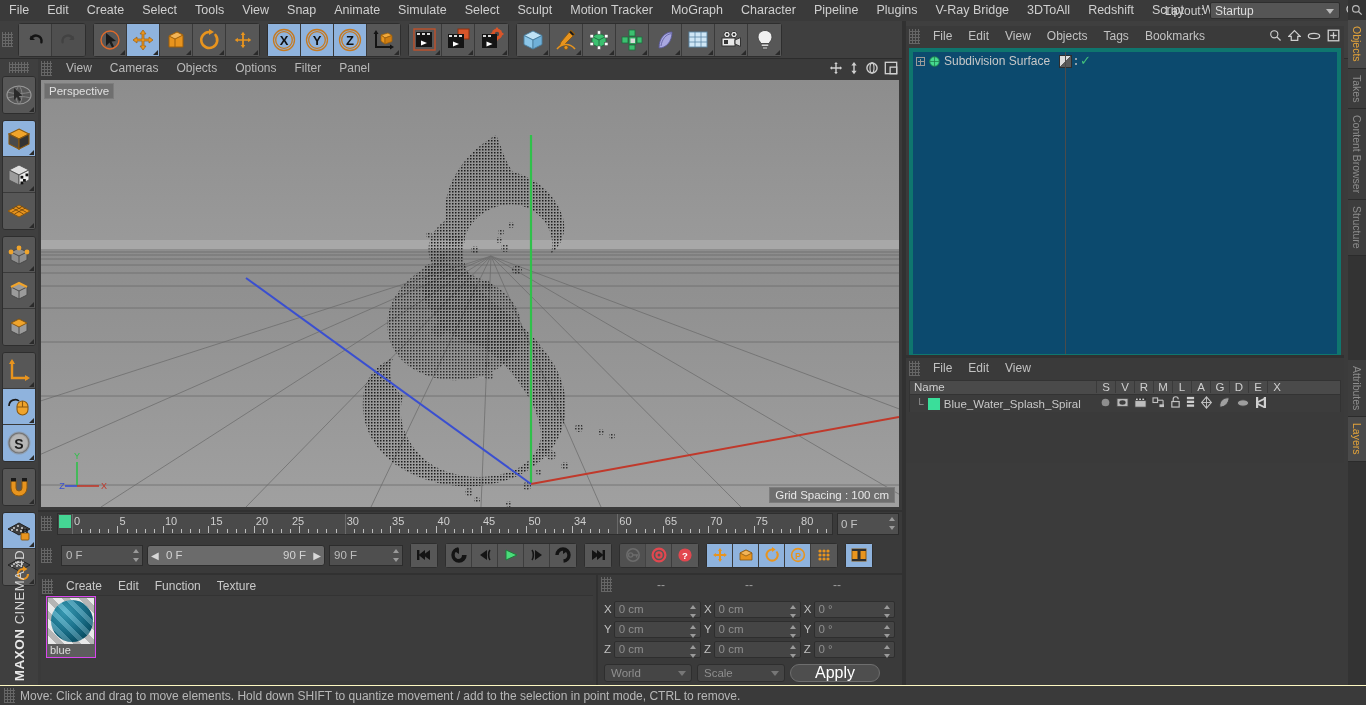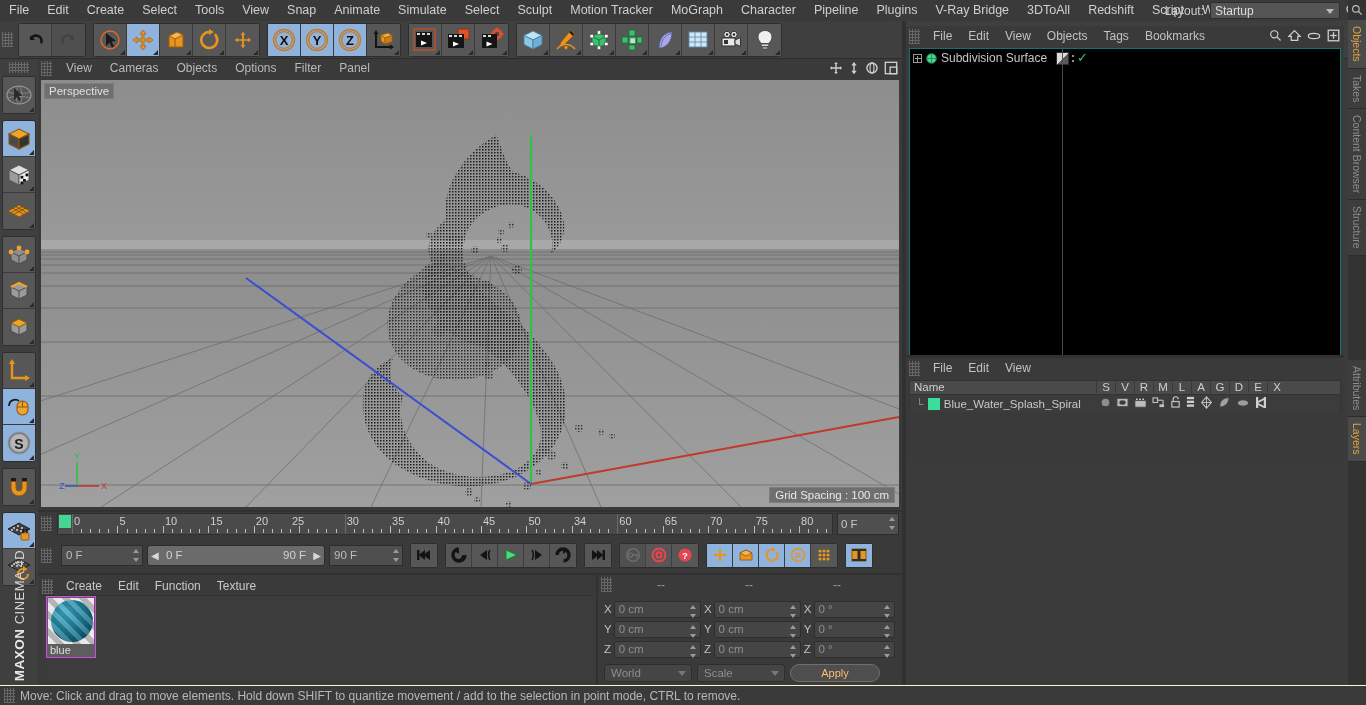--- a/index.html
+++ b/index.html
@@ -160,29 +160,29 @@
   .cfield.w2{width:90px;}
   .cfield.w3{width:84px;}
   .cbottom{position:absolute;left:6px;bottom:3px;display:flex;align-items:center;gap:5px;}
   .cselect{
     width:88px;height:18px;background:#454545;border:1px solid #2e2e2e;border-radius:3px;
     display:flex;align-items:center;padding:0 6px;font-size:11.5px;color:#8f8f8f;position:relative;
   }
   .cselect .caret{position:absolute;right:5px;top:6px;border-left:4px solid transparent;border-right:4px solid transparent;border-top:5px solid #777;}
   .applybtn{
     width:90px;height:18px;background:#4e4e4e;border:1px solid #6e6e6e;border-radius:9px;
-    display:flex;align-items:center;justify-content:center;font-size:11px;color:#fdba74;cursor:pointer;
+    display:flex;align-items:center;justify-content:center;font-size:16px;color:#ffffff;cursor:pointer;
   }
 
   
   .obj-panel{position:absolute;left:906px;top:26px;width:438px;height:336px;background:#3a3a3a;}
   .obj-head{height:20px;display:flex;align-items:center;padding-left:3px;position:relative;}
   .obj-head .mi{padding:0 8px;font-size:12px;color:#c2c2c2;line-height:20px;cursor:default;}
   .obj-head-icons{position:absolute;right:4px;top:3px;display:flex;gap:6px;align-items:center;}
-  .obj-body{position:absolute;left:3px;top:22px;width:432px;height:310px;background:#000000;border:1px solid #0f766e;}
+  .obj-body{position:absolute;left:3px;top:22px;width:432px;height:310px;background:#0c4a6e;border:4px solid #0f766e;}
   .obj-row{height:18px;display:flex;align-items:center;padding-left:3px;gap:3px;}
   .obj-splitter{position:absolute;left:152px;top:0;bottom:0;width:1px;background:#4b4b4b;}
   .plus-box{width:9px;height:9px;border:1px solid #9a9a9a;position:relative;flex:0 0 9px;}
   .plus-box::before{content:"";position:absolute;left:3px;top:1px;width:1px;height:7px;background:#9a9a9a;}
   .plus-box::after{content:"";position:absolute;left:1px;top:3px;width:7px;height:1px;background:#9a9a9a;}
   .obj-name{font-size:12px;color:#c8c8c8;}
   .tagstrip{display:flex;align-items:center;gap:3px;margin-left:6px;}
   .tag-sq{width:13px;height:13px;background:linear-gradient(135deg,#dcdcdc 50%,#5a5a5a 50%);border:1px solid #2e2e2e;}
   .dots2{display:flex;flex-direction:column;gap:3px;align-items:center;}
   .dots2 i{width:2px;height:2px;background:#bdbdbd;border-radius:50%;display:block;}

